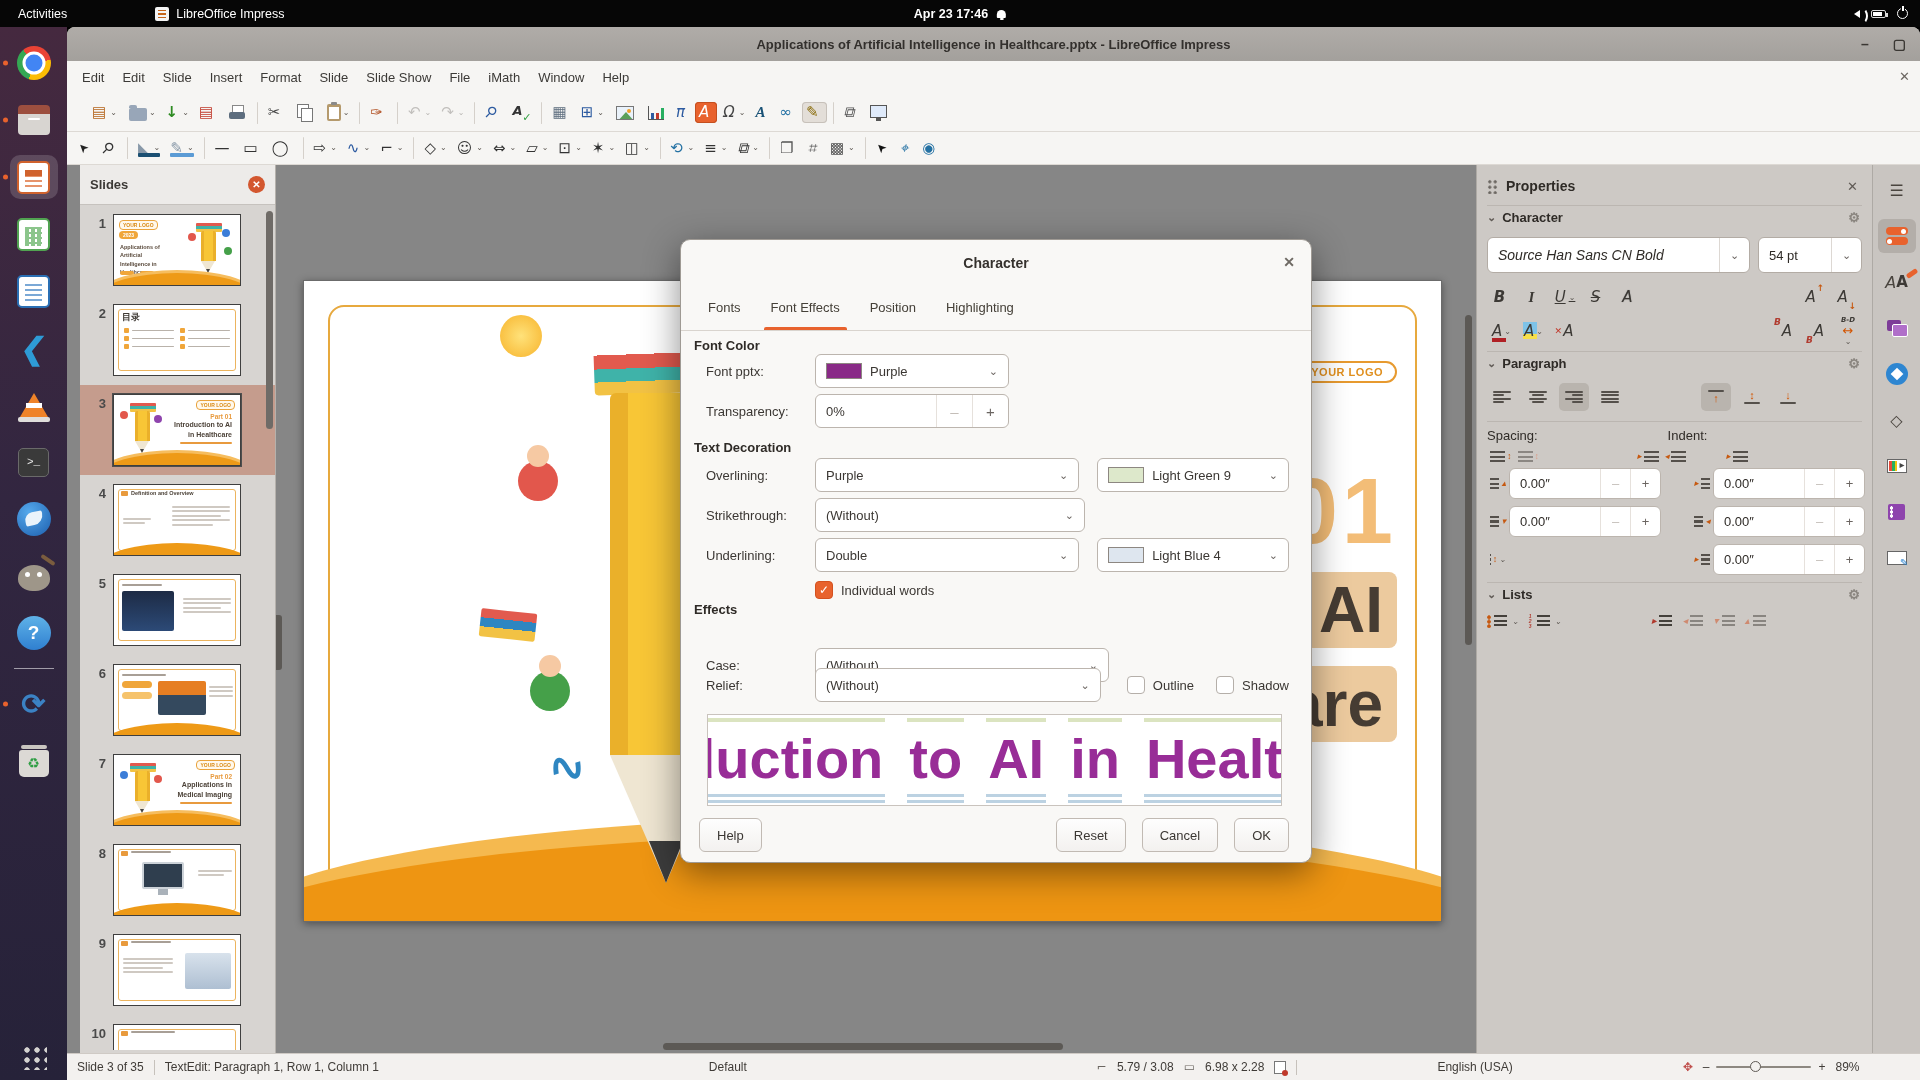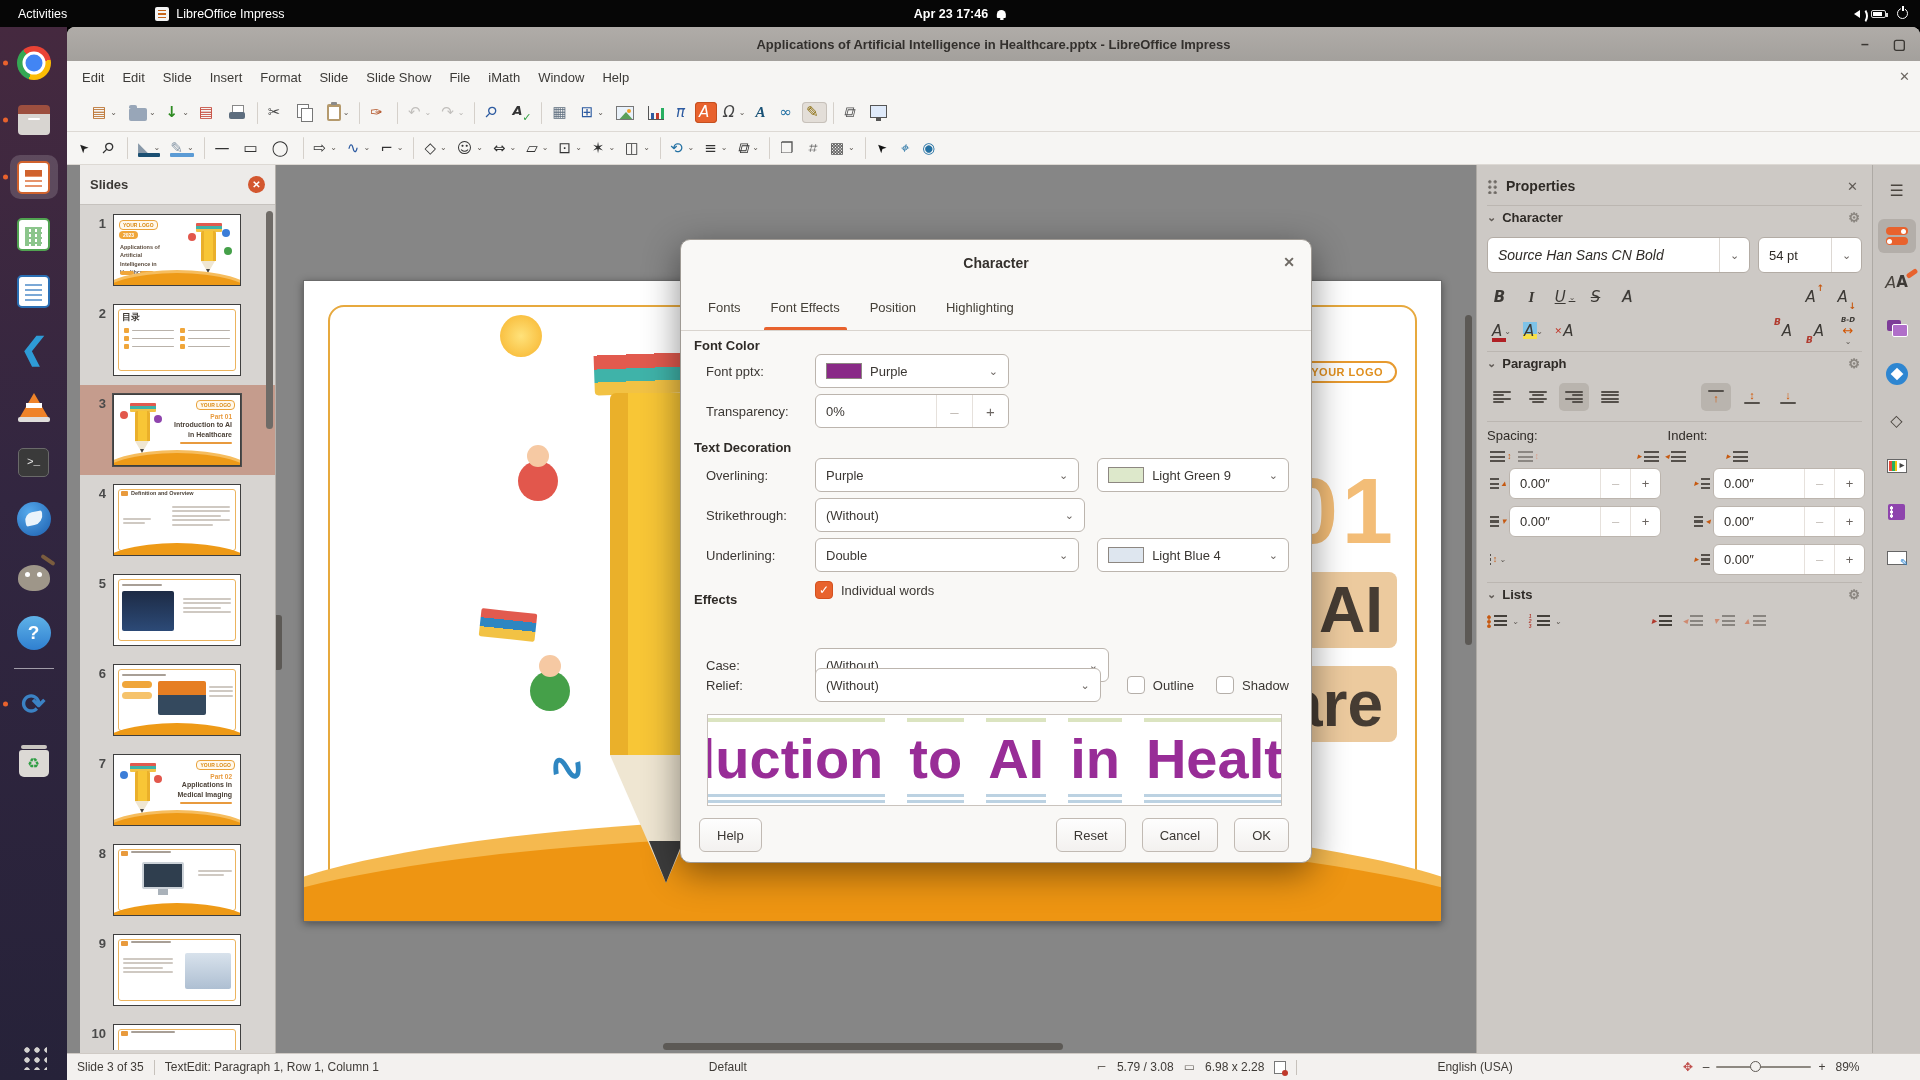--- a/index.html
+++ b/index.html
@@ -1442,21 +1442,21 @@
       <span class="chev">⌄</span>
     </div>
   </div>
 
   <div class="frow" style="top:338px;height:24px">
     <span style="width:109px"></span>
     <span class="cb checked">✓</span>
     <span class="cb-label">Individual words</span>
   </div>
 
-  <div class="sect" style="top:352px">Effects</div>
+  <div class="sect" style="top:362px">Effects</div>
 
   <div class="frow" style="top:408px">
     <span class="flabel">Case:</span>
     <div class="dd-box" style="width:294px">
       <span>(Without)</span>
       <span class="chev">⌄</span>
     </div>
   </div>
 
   <div class="frow" style="top:428px">

